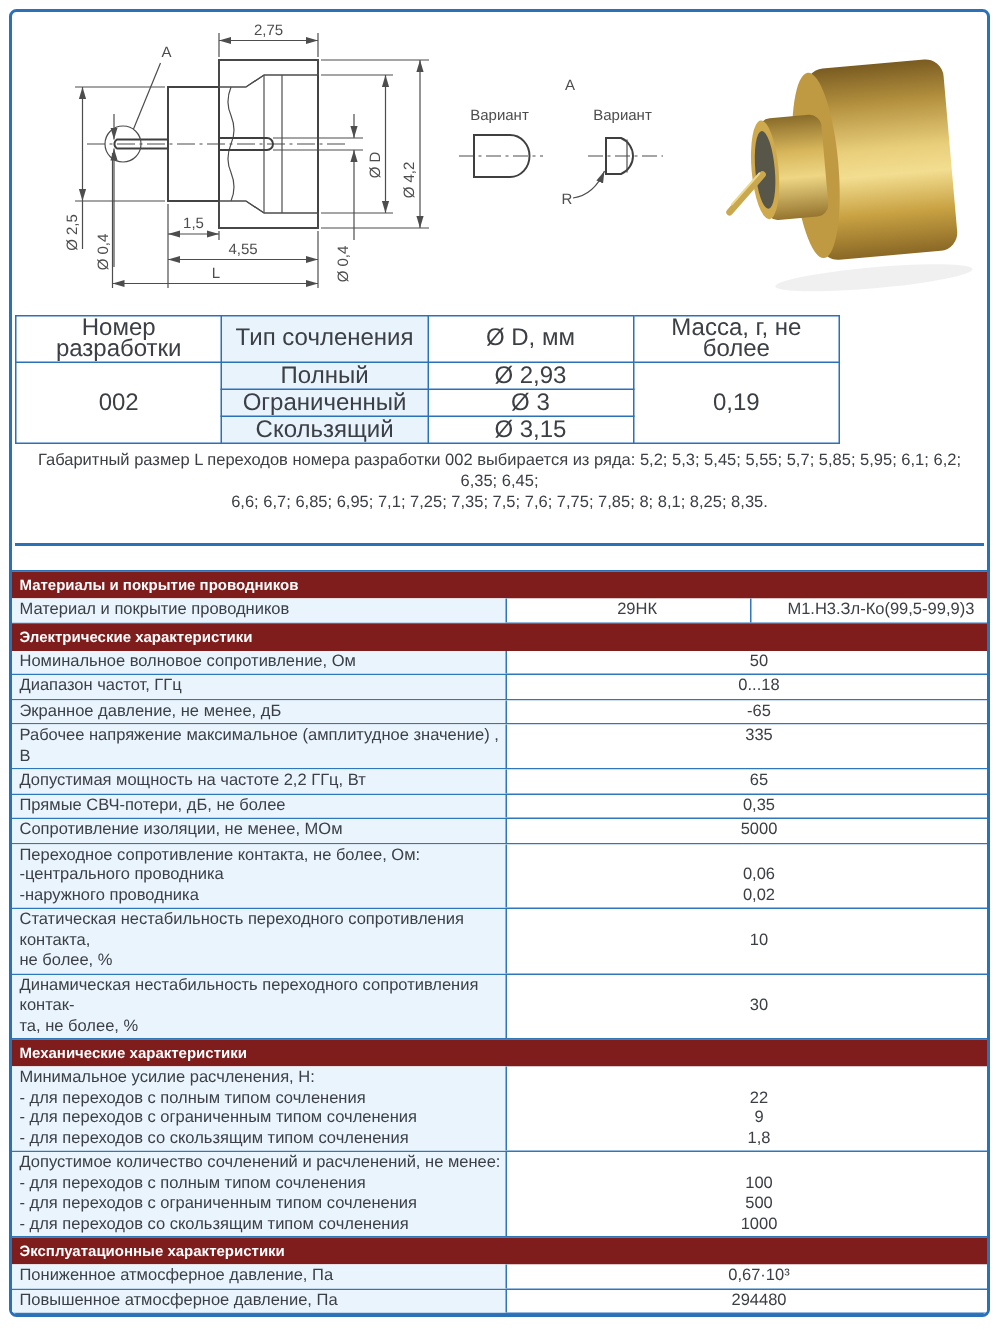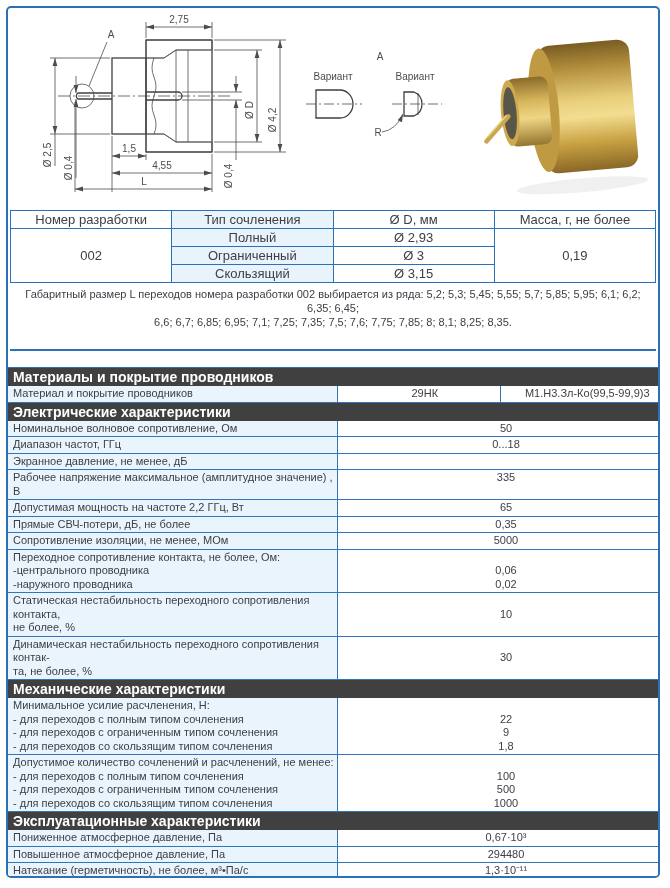--- a/index.html
+++ b/index.html
@@ -8,28 +8,28 @@
   
   .draw-row{position:relative;height:196px;width:100%;}
   .tech-svg{position:absolute;left:6px;top:2px;}
   .detail-svg{position:absolute;left:292px;top:38px;}
   .photo-svg{position:absolute;right:2px;top:10px;}
   svg text{font-family:"Liberation Sans",sans-serif;}
   .dimtxt{font-size:10px;fill:#4d4d4d;}
   .thin{stroke:#4d4d4d;stroke-width:0.8;fill:none;}
   .thick{stroke:#3f3f3f;stroke-width:1.3;fill:none;}
   
-  .t1{width:646px;margin:6px 2px 0 2px;border-collapse:collapse;table-layout:fixed;font-size:13px;color:#3c4046;}
+  .t1{width:550px;margin:6px 2px 0 2px;border-collapse:collapse;table-layout:fixed;font-size:16px;color:#3c4046;}
   .t1 th,.t1 td{border:1.5px solid #2b71b8;text-align:center;font-weight:normal;padding:1px 2px;height:15px;line-height:14px;background:#fff;}
   .t1 .blue{background:#e9f3fb;}
   
   .note{margin:1px 2px 0 2px;padding:3px 8px 20px 8px;font-size:11px;line-height:14px;text-align:center;border-bottom:2px solid #2b71b8;color:#3c4046;}
   
   .spec{margin:16px 0 0 0;width:654px;border-top:1px solid #2b71b8;}
-  .sec-hdr{background:#404040;color:#ffffff;font-weight:bold;font-size:14px;line-height:15px;padding:2px 0 1px 5px;}
+  .sec-hdr{background:#7f1d1d;color:#ffffff;font-weight:bold;font-size:10px;line-height:15px;padding:2px 0 1px 5px;}
   .spec-row{display:flex;border-bottom:1.5px solid #2f77bb;align-items:flex-start;background:#fff;gap:12px;}
   .p-cell{width:322px;background:#eaf4fc;border-right:1.5px solid #2f77bb;padding:1px 2px 1px 5px;}
   .v-cell{flex:1;text-align:center;padding:1px 2px;display:flex;flex-direction:column;justify-content:center;}
   .v-cell.first{border-right:1.5px solid #2f77bb;}
   .line{line-height:13.5px;min-height:13.5px;font-size:11px;white-space:nowrap;}
   .p-cell .line{white-space:normal;}
 </style>
 </head>
 <body>
 
@@ -222,20 +222,23 @@
           <div class="line">Диапазон частот, ГГц</div>
         </div>
         <div class="v-cell">
           <div class="line">0...18</div>
         </div>
       </div>
       <div class="spec-row">
         <div class="p-cell">
           <div class="line">Экранное давление, не менее, дБ</div>
         </div>
+        <div class="v-cell">
+          <div class="line">-65</div>
+        </div>
       </div>
       <div class="spec-row">
         <div class="p-cell">
           <div class="line">Рабочее напряжение максимальное (амплитудное значение) , В</div>
         </div>
         <div class="v-cell">
           <div class="line">335</div>
         </div>
       </div>
       <div class="spec-row">

